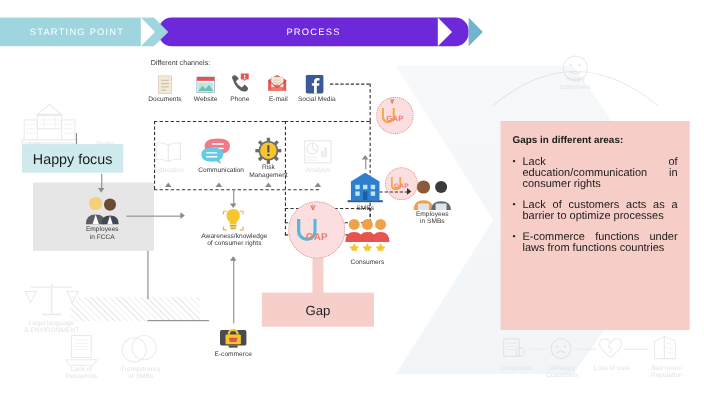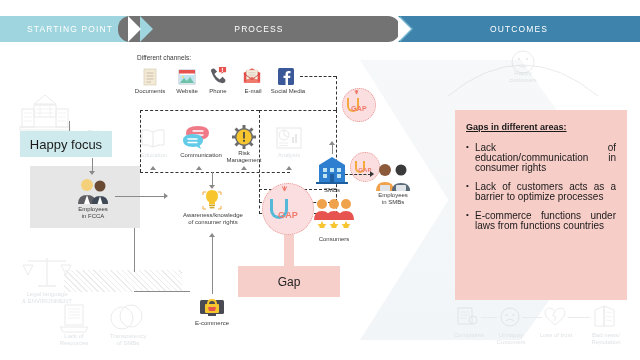--- a/index.html
+++ b/index.html
@@ -14,21 +14,21 @@
 
   
   .chev-bar { position:absolute; left:0; top:16px; width:640px; height:26px; }
   .chev {
     position:absolute; top:0; height:26px;
     display:flex; align-items:center; justify-content:center;
     color:#fff; font-size:8.5px; letter-spacing:1.1px; font-weight:400;
   }
   .chev span { position:relative; z-index:3; }
   .chev-start { left:0;  width:140px; background:#9fd5de; }
-  .chev-proc  { left:118px; width:282px; background:#737373;border-radius:12px; }
+  .chev-proc  { left:144px; width:282px; background:#6d28d9;border-radius:12px; }
   .chev-out   { left:398px; width:242px; background:#3d83ab; }
   .chev-start:after, .chev-proc:after {
     content:""; position:absolute; right:-13px; top:0;
     border-left:13px solid; border-top:13px solid transparent; border-bottom:13px solid transparent;
     z-index:2;
   }
   .chev-start:after { border-left-color:#9fd5de; }
   .chev-proc:after  { border-left-color:#74b3cd; }
   .chev-notch {
     position:absolute; top:0; z-index:4;
@@ -63,21 +63,21 @@
     position:absolute; background:#f6cfcb;
     display:flex; align-items:center; justify-content:center;
   }
   .pink-box .t { font-size:12px; color:#222; }
 
   
   .outcomes {
     position:absolute; left:455px; top:110px; width:172px; height:190px;
     background:#f7cdc8; padding:12px 11px 0 11px;
   }
-  .outcomes h3 { font-size:9px; color:#1a1a1a; font-weight:bold; margin-bottom:11px;text-decoration:underline; }
+  .outcomes h3 { font-size:9px; color:#1a1a1a; font-weight:bold; margin-bottom:11px; }
   .outcomes ul { list-style:none; }
   .outcomes li {
     font-size:10px; color:#1a1a1a; line-height:10px;
     margin-bottom:9px; padding-left:9px; position:relative; text-align:justify;
   }
   .outcomes li:before {
     content:"•"; position:absolute; left:0; top:-1px; font-size:8px;
   }
 
   
@@ -131,23 +131,20 @@
 <div id="stage">
 
   <div class="wm-arrow"></div>
 
   <div class="chev-bar">
     <div class="chev chev-start">
       <span>STARTING POINT</span>
     </div>
     <div class="chev chev-proc">
       <span>PROCESS</span>
-    </div>
-    <div class="chev chev-out">
-      <span>OUTCOMES</span>
     </div>
     <div class="chev-notch notch-1"></div>
     <div class="chev-notch notch-2"></div>
   </div>
 
   <svg class="ico ghost-ico" style="left:16px;top:93px;" width="58" height="40" viewBox="0 0 58 40">
     <path d="M29 2 L40 11 H18 Z" fill="none" stroke="#8a8a8a" stroke-width="1"></path>
     <rect x="18" y="12" width="22" height="12" fill="none" stroke="#8a8a8a" stroke-width="1"></rect>
     <rect x="6" y="16" width="12" height="18" fill="none" stroke="#8a8a8a" stroke-width="1"></rect>
     <rect x="40" y="16" width="12" height="18" fill="none" stroke="#8a8a8a" stroke-width="1"></rect>

